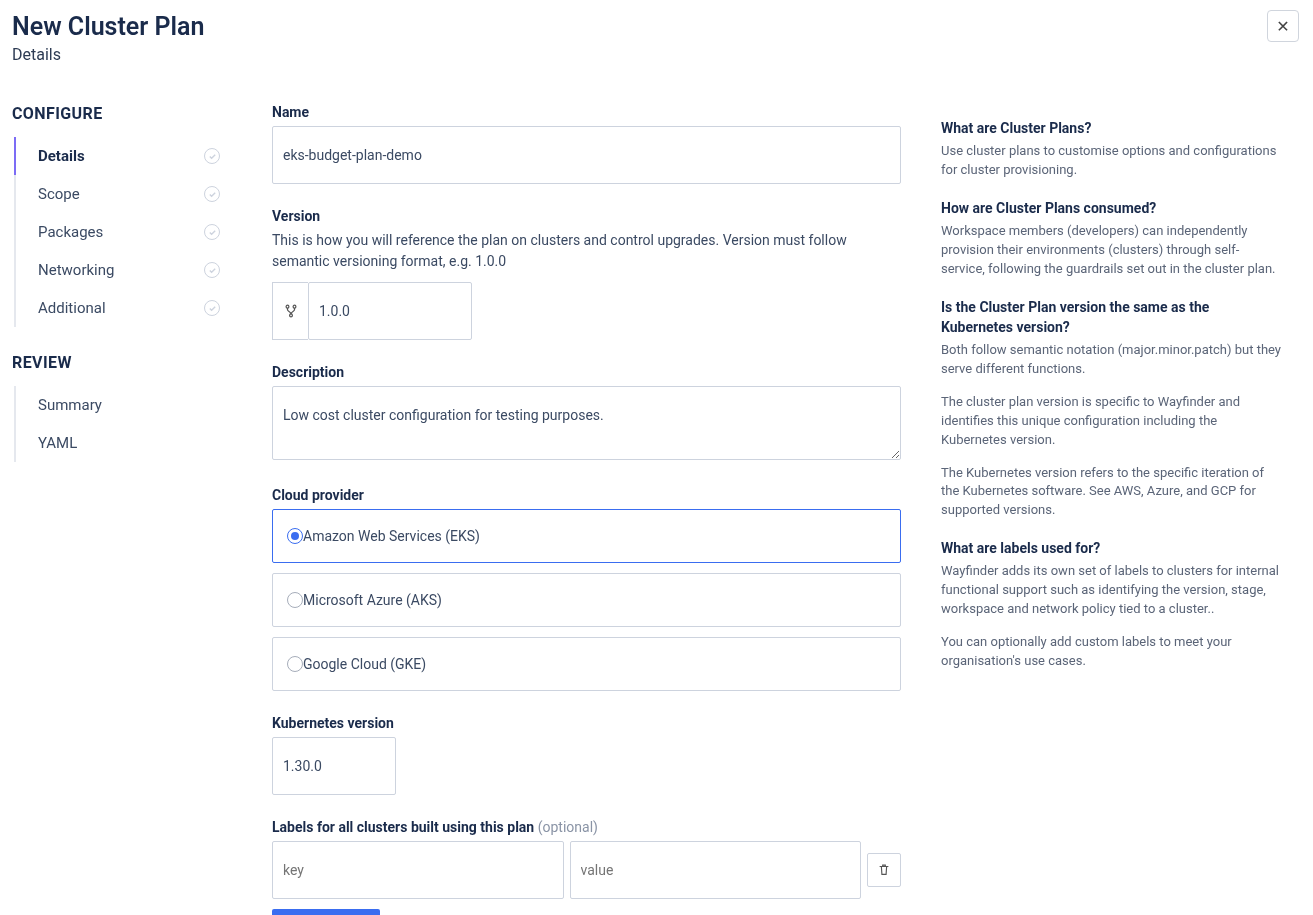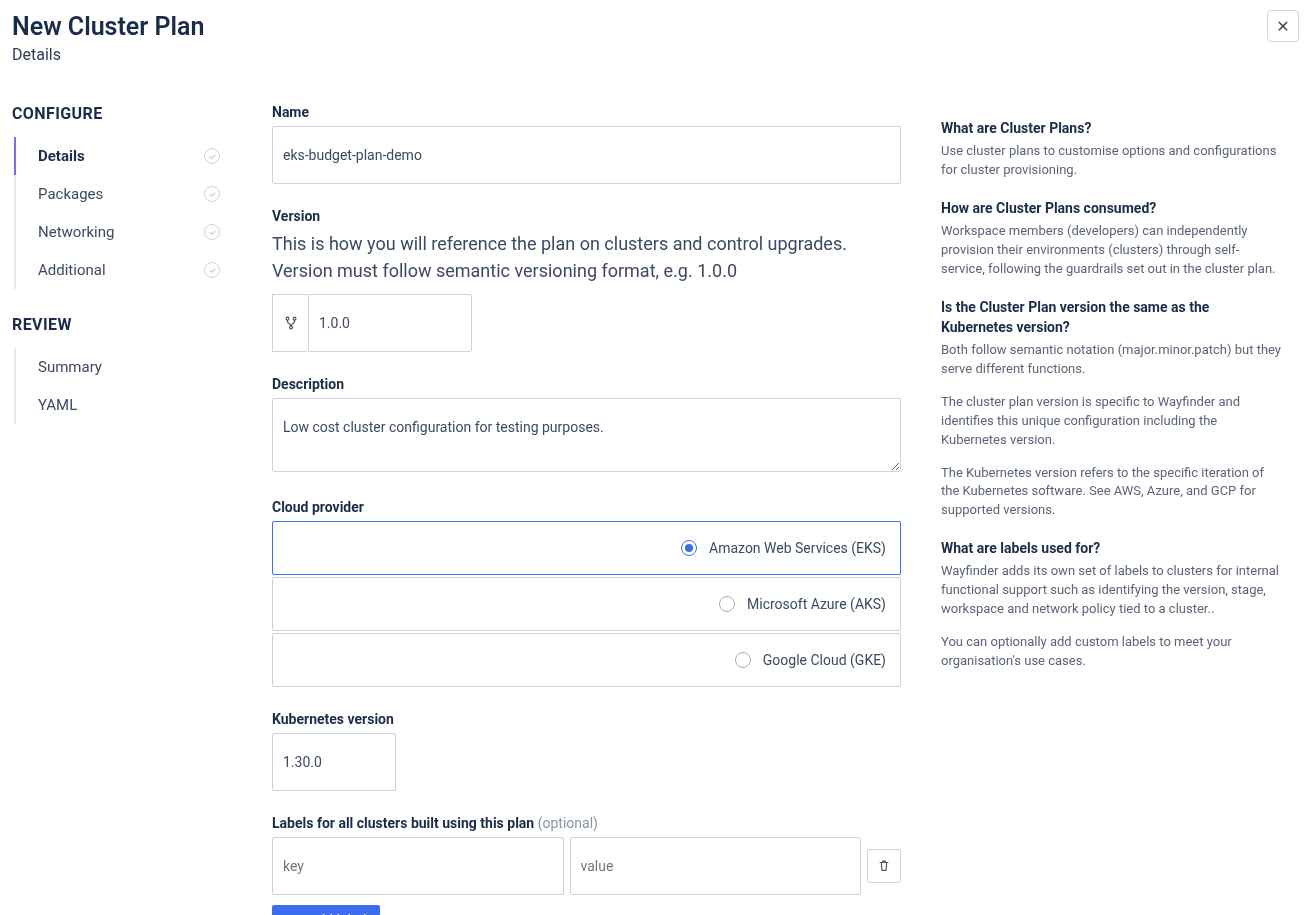--- a/index.html
+++ b/index.html
@@ -87,21 +87,21 @@
   .field { margin-bottom: 24px; }
   .field label.f-label {
     display: block;
     font-weight: 700;
     font-size: 14px;
     color: #1a2b4b;
     margin-bottom: 6px;
   }
   .field .optional { font-weight: 400; color: #8a94a6; }
   .field .hint {
-    font-size: 18px;
+    font-size: 14px;
     color: #3b4a63;
     margin-bottom: 10px;
     line-height: 1.5;
   }
   .input, textarea, select {
     width: 100%;
     border: 1px solid #cdd3de;
     border-radius: 2px;
     padding: 20px 10px;
     font-size: 14px;
@@ -120,27 +120,25 @@
     align-items: center;
     justify-content: center;
     background: #fff;
   }
   .version-row .input { flex: 1; }
 
   .radio-card {
     border: 1px solid #cdd3de;
     border-radius: 2px;
     padding: 18px 14px;
-    margin-bottom: 2px;
+    margin-bottom: 10px;
     display: flex;
     align-items: center;
-    gap: 12px;
     cursor: pointer;
     color: #3b4a63;
-    justify-content: flex-end;
   }
   .radio-card.selected {
     border: 1.5px solid #3a6df0;
   }
   .radio-outer {
     width: 16px; height: 16px; border-radius: 50%;
     border: 1.5px solid #a6adba;
     display: flex; align-items: center; justify-content: center;
     flex-shrink: 0;
   }
@@ -204,20 +202,28 @@
   </button>
 </div>
 
 <div class="layout">
 
   <nav class="sidebar">
     <div class="section-label">CONFIGURE</div>
     <ul>
       <li class="active">
         <span>Details</span>
+        <span class="check-icon">
+            <svg viewBox="0 0 10 10" fill="none">
+              <path d="M2 5l2 2 4-4" stroke-width="1.5"></path>
+            </svg>
+          </span>
+      </li>
+      <li>
+        <span>Scope</span>
         <span class="check-icon">
             <svg viewBox="0 0 10 10" fill="none">
               <path d="M2 5l2 2 4-4" stroke-width="1.5"></path>
             </svg>
           </span>
       </li>
       <li>
         <span>Packages</span>
         <span class="check-icon">
             <svg viewBox="0 0 10 10" fill="none">

